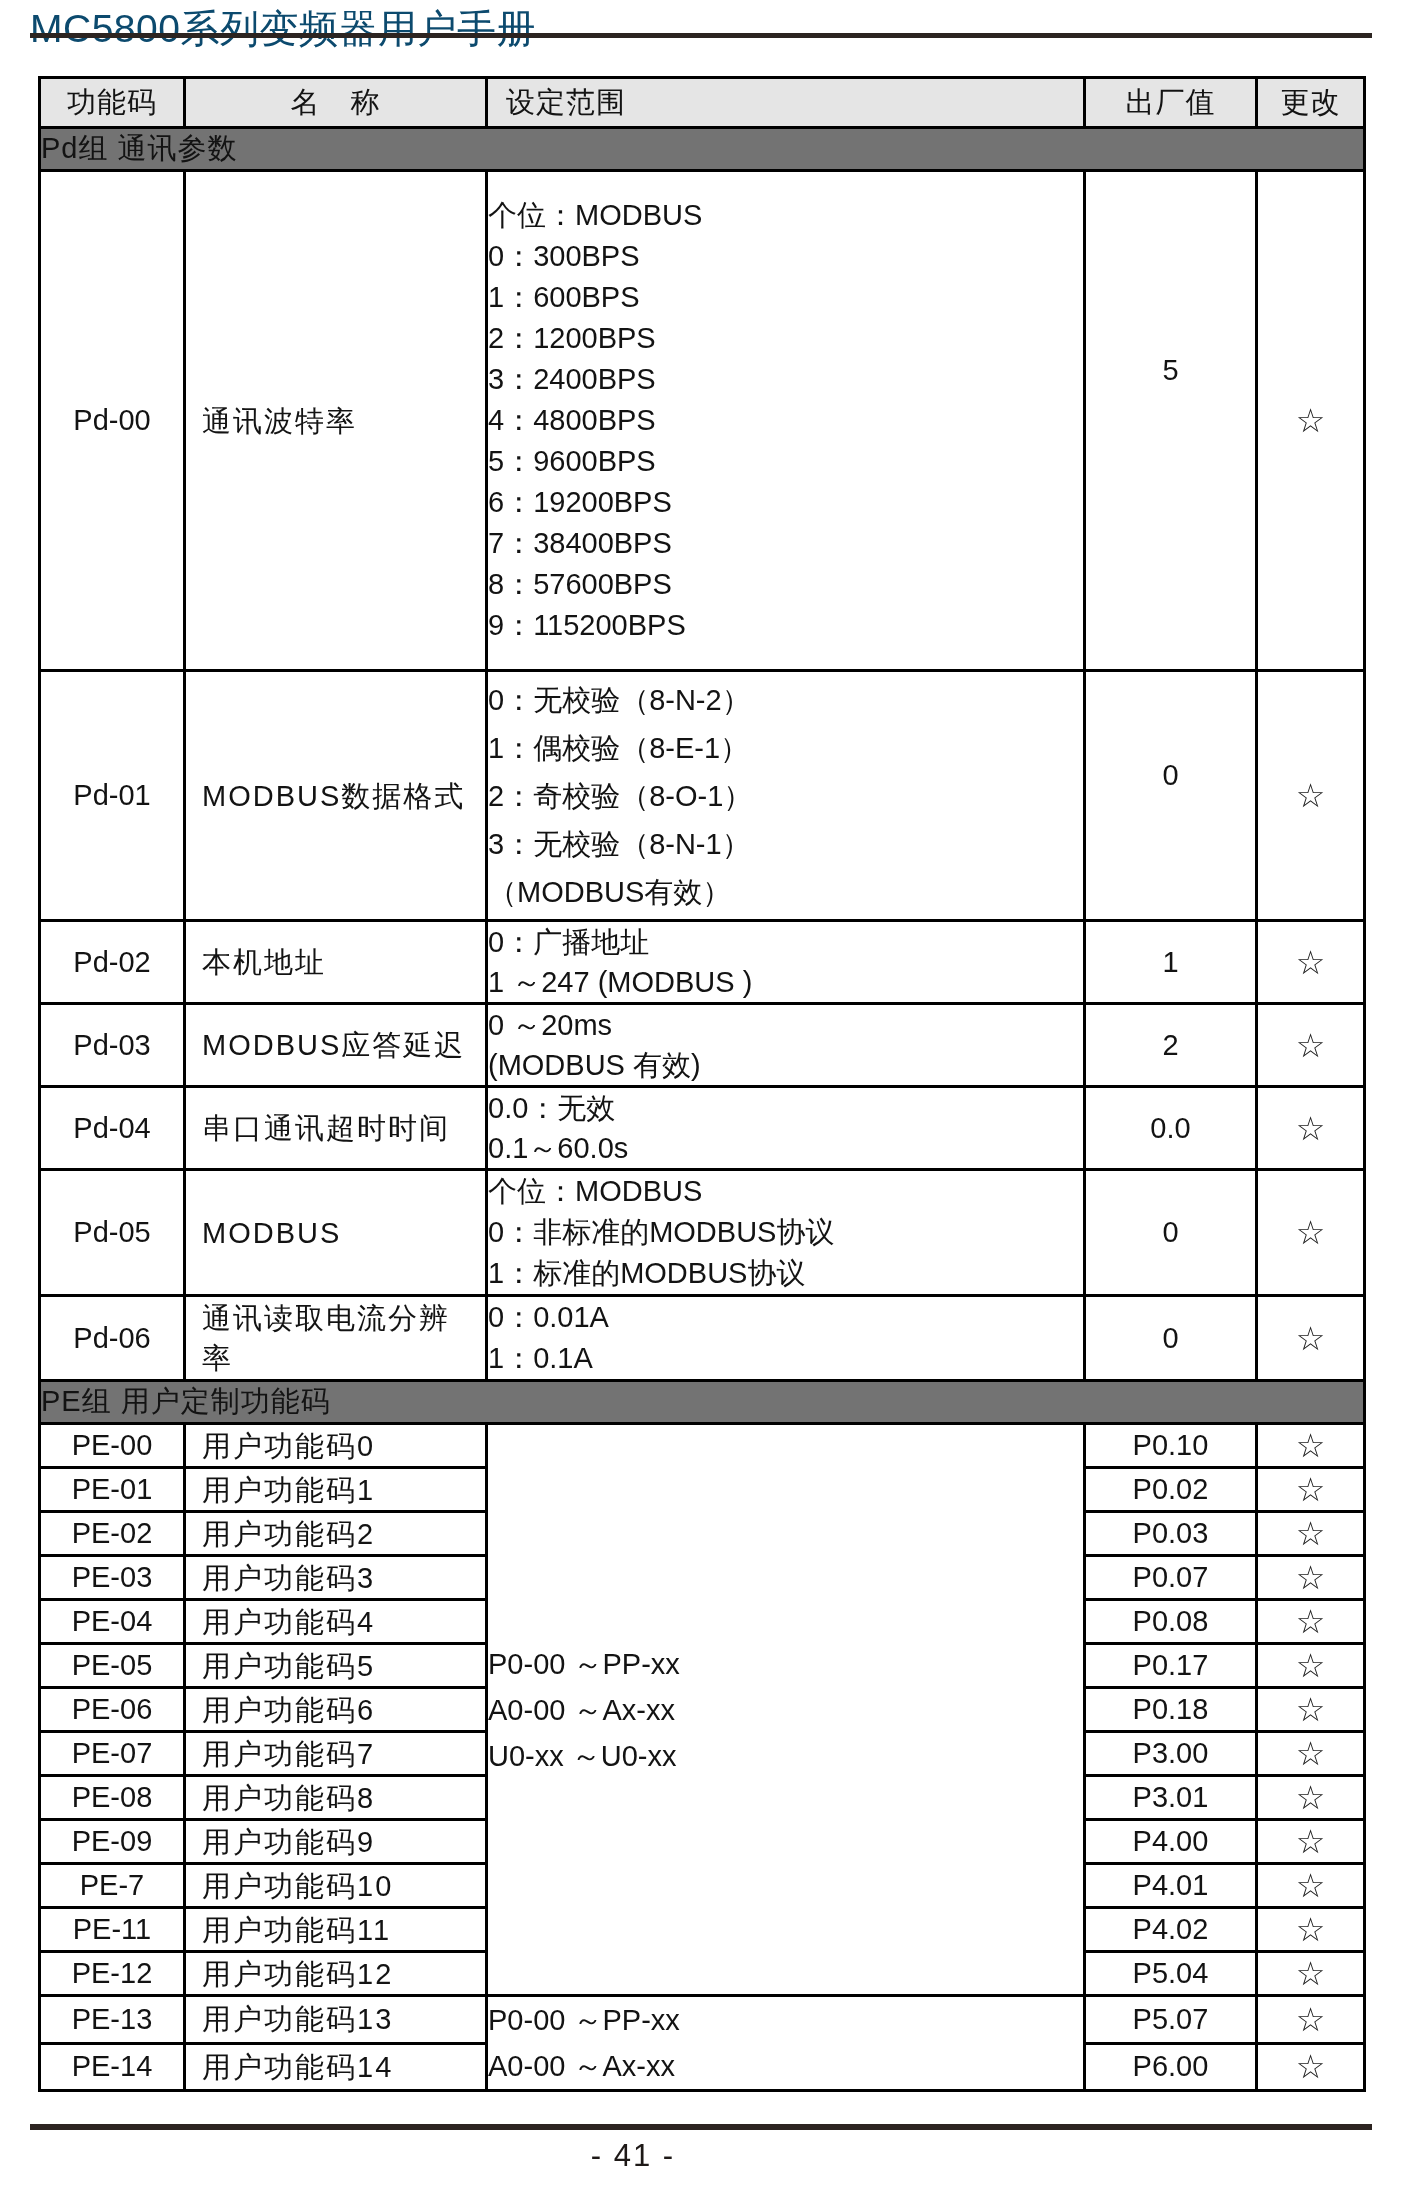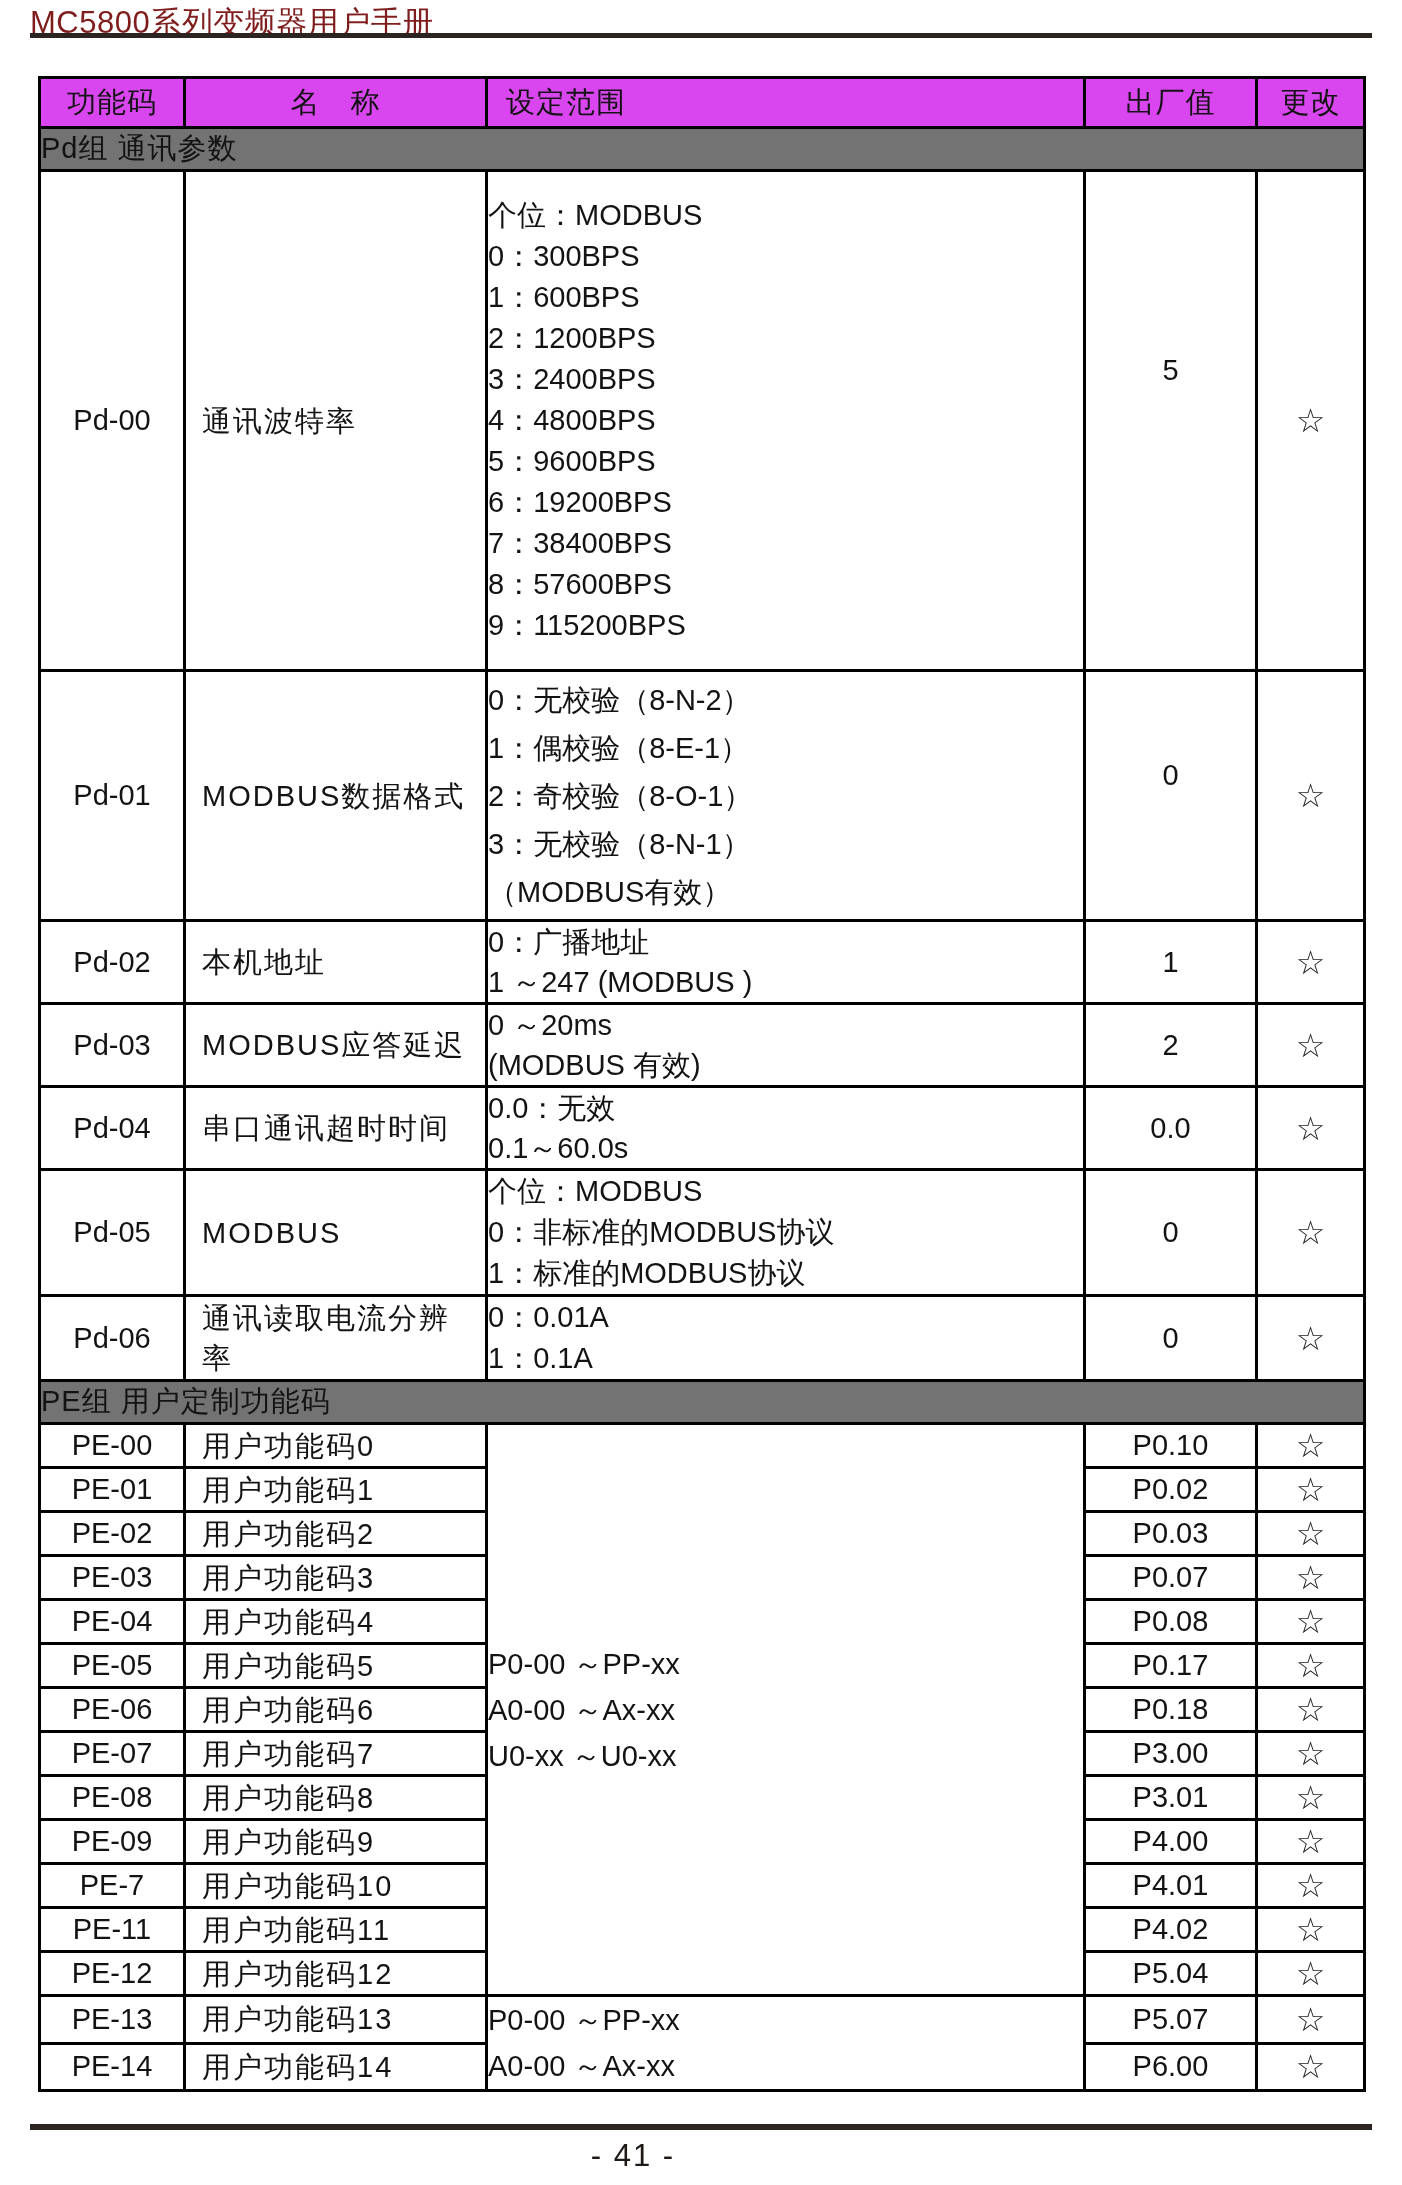--- a/index.html
+++ b/index.html
@@ -1,34 +1,34 @@
 <!DOCTYPE html>
 <html><head>
 <meta charset="utf-8">
 <style>
   html,body{margin:0;padding:0;}
   body{
     width:1402px;height:2185px;position:relative;background:#ffffff;
     font-family:"Liberation Sans", sans-serif;color:#111111;
   }
   .doc-title{
-    position:absolute;left:30px;top:2px;font-size:31px;letter-spacing:0.5px;color:#7f1d1d;
+    position:absolute;left:30px;top:2px;font-size:39px;letter-spacing:0.5px;color:#0c4a6e;
   }
   .title-rule{
     position:absolute;left:30px;top:33px;width:1342px;height:5px;background:#2c2421;
   }
   table.param{
     position:absolute;left:38px;top:76px;width:1325px;
     border-collapse:collapse;table-layout:fixed;
   }
   th,td{
     border:3px solid #000000;padding:0;font-size:29px;color:#131313;
     vertical-align:middle;overflow:hidden;
   }
-  tr.hdr th{background:#d946ef;font-weight:normal;height:47px;text-align:center;letter-spacing:1px;}
+  tr.hdr th{background:#e5e5e5;font-weight:normal;height:47px;text-align:center;letter-spacing:1px;}
   tr.hdr th.h-range{text-align:left;padding-left:18px;font-family:Liberation Serif, serif;}
   tr.grp td{background:#737373;height:35px;text-align:left;letter-spacing:1px;}
   td.code{text-align:center;}
   td.name{text-align:left;padding:0 14px 0 16px;letter-spacing:2px;line-height:40px;}
   td.range{text-align:left;white-space:pre-line;line-height:41px;}
   td.def{text-align:center;}
   td.chg{text-align:center;font-size:33px;color:#222222;}
   tr.r-pd00{height:500px;}
   tr.r-pd01{height:250px;}  tr.r-pd01 td.range{line-height:48px;}
   tr.r-2l{height:83px;}     tr.r-2l td.range{line-height:40px;}

